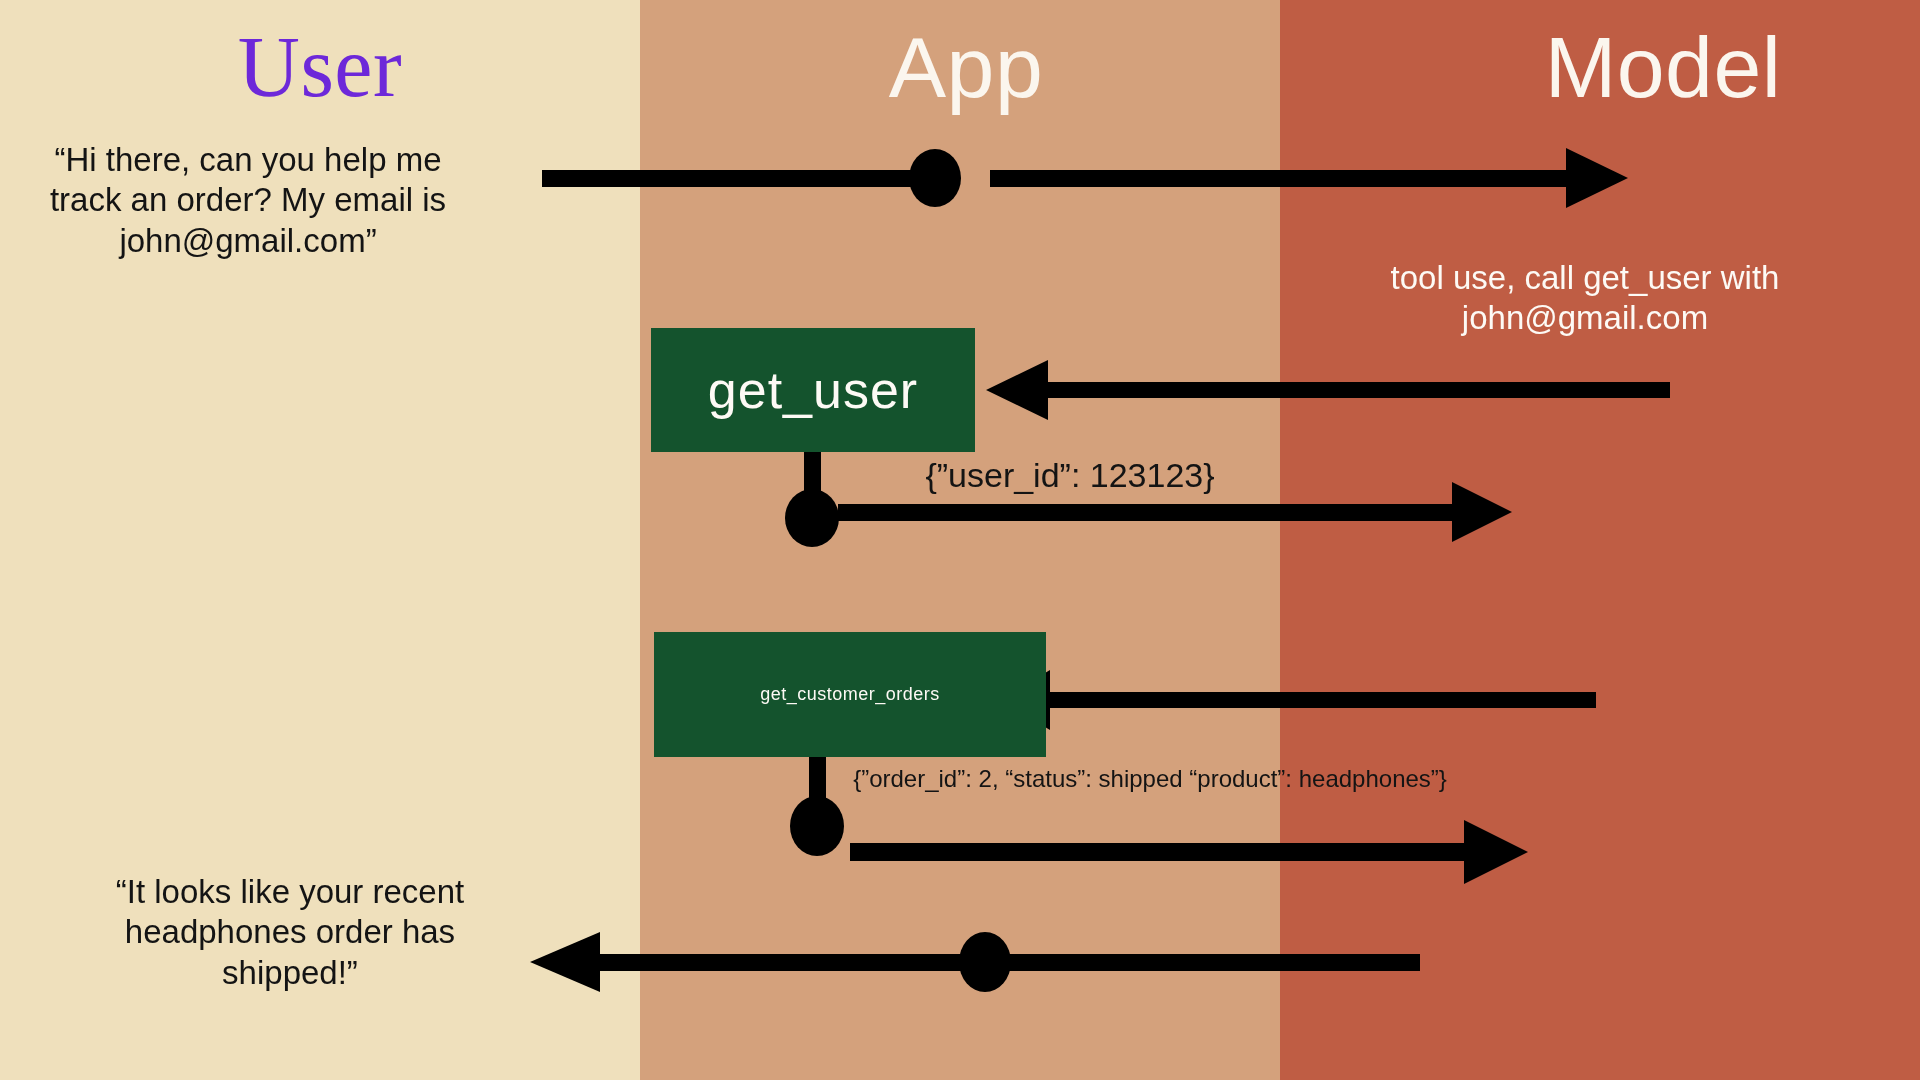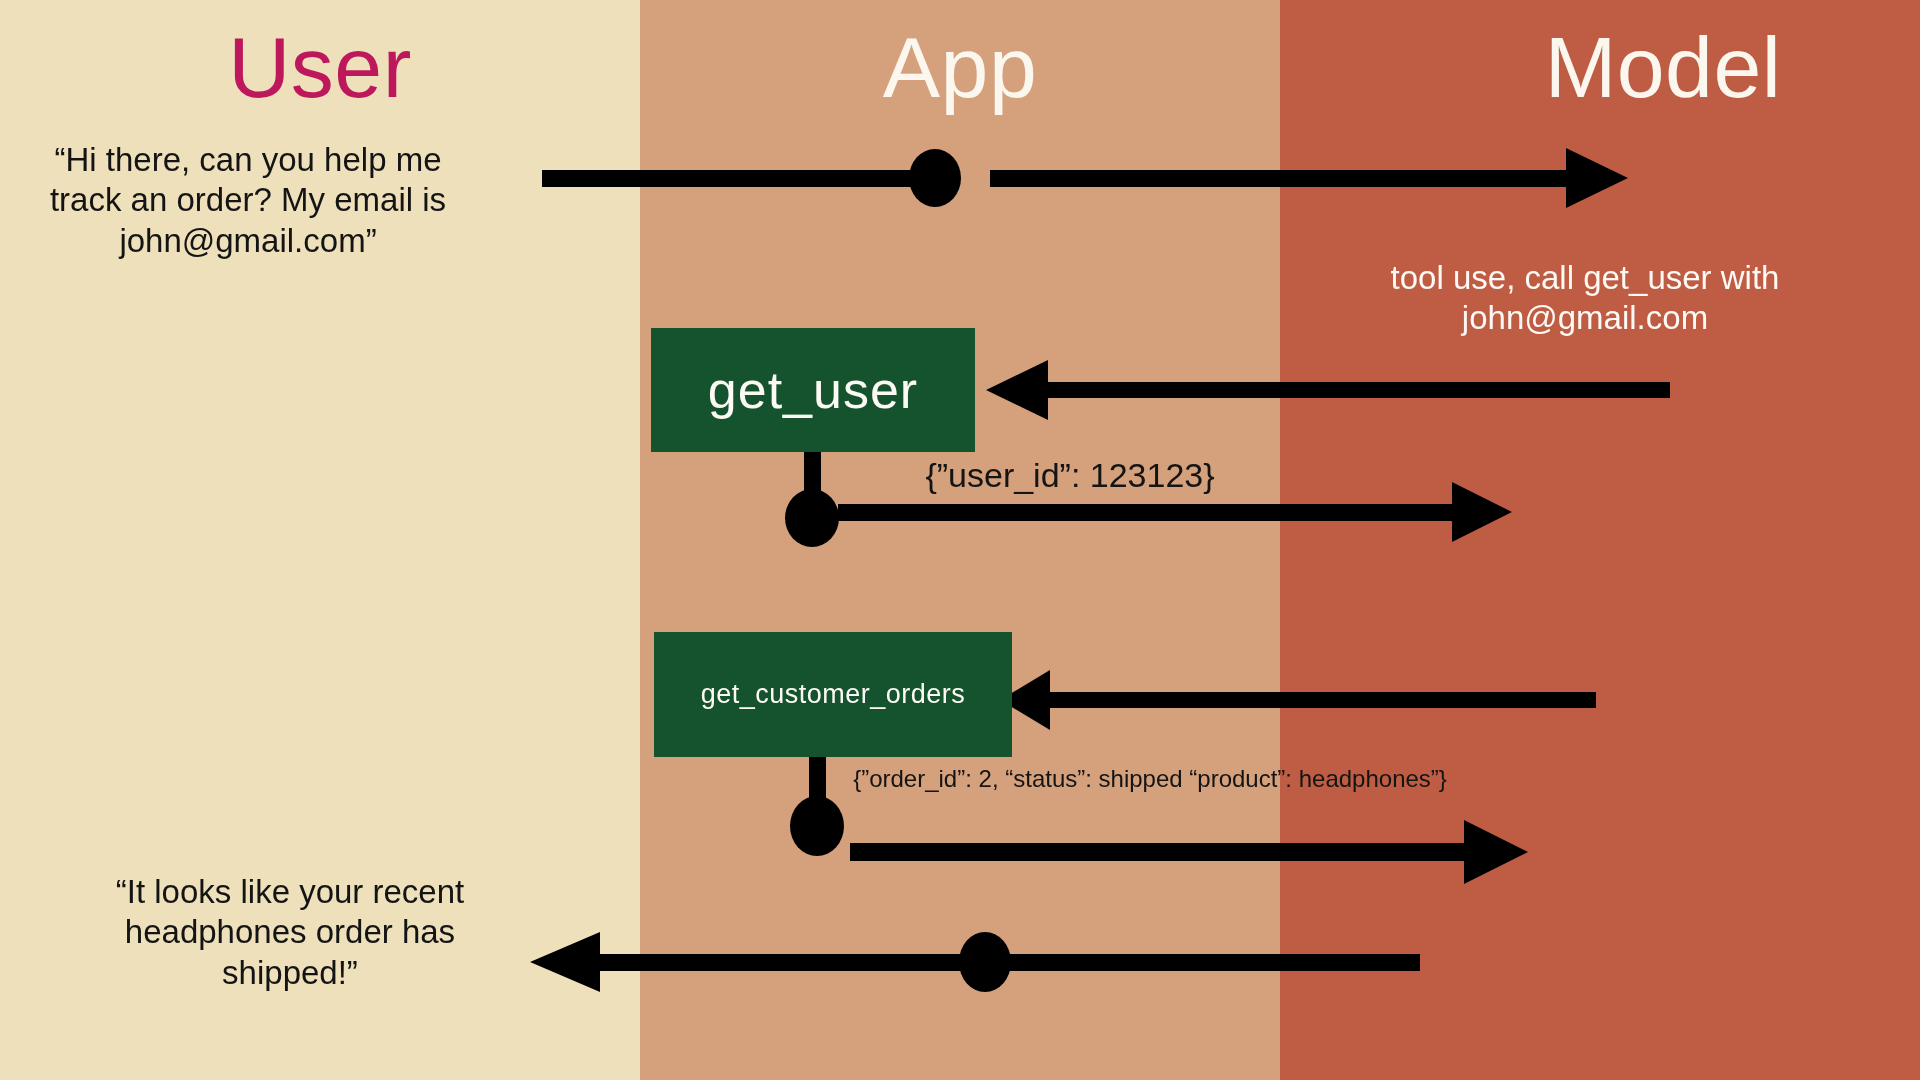--- a/index.html
+++ b/index.html
@@ -6,32 +6,32 @@
   body{width:1920px;height:1080px;overflow:hidden;font-family:"Liberation Sans",sans-serif;background:#efe0bc;}
   #stage{position:relative;width:1920px;height:1080px;}
 
   .lane{position:absolute;top:0;height:1080px;}
   #lane-user{left:0;width:640px;background:#efe0bc;}
   #lane-app{left:640px;width:640px;background:#d4a17c;}
   #lane-model{left:1280px;width:640px;background:#bf5d44;padding-left:42px;}
 
   .lane-title{position:absolute;top:22px;width:100%;text-align:center;
     font-size:86px;font-weight:400;line-height:1.05;letter-spacing:0.5px;}
-  #title-user{color:#be185d;}
-  #title-app{color:#fbf6ee;}
+  #title-user{color:#6d28d9;font-family:Liberation Serif, serif;}
+  #title-app{color:#fbf6ee;padding-left:6px;}
   #title-model{color:#fbf6ee;}
 
   .note{position:absolute;text-align:center;line-height:1.22;font-size:33px;font-weight:400;}
   .note-dark{color:#141414;}
   .note-light{color:#fdfaf5;}
 
   .tool-box{position:absolute;background:#14532d;display:flex;align-items:center;justify-content:center;
     color:#fdfaf5;text-align:center;}
   #box-get-user{left:651px;top:328px;width:324px;height:124px;font-size:52px;letter-spacing:1px;}
-  #box-get-customer-orders{left:654px;top:632px;width:358px;height:125px;font-size:27px;letter-spacing:0.5px;}
+  #box-get-customer-orders{left:654px;top:632px;width:392px;height:125px;font-size:18px;letter-spacing:0.5px;}
 
   svg#wires{position:absolute;left:0;top:0;width:1920px;height:1080px;pointer-events:none;}
   .wire{fill:#000;stroke:none;}
 </style>
 </head>
 <body>
 
 <div id="stage">
 
   <div class="lane" id="lane-user">

